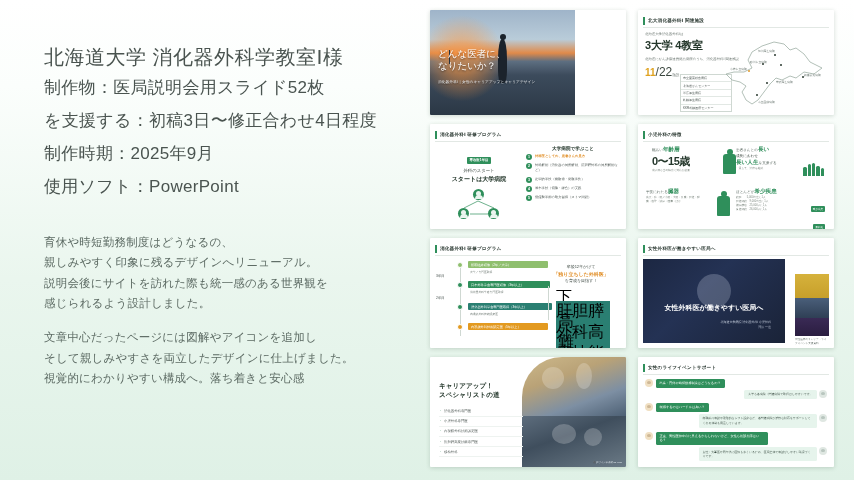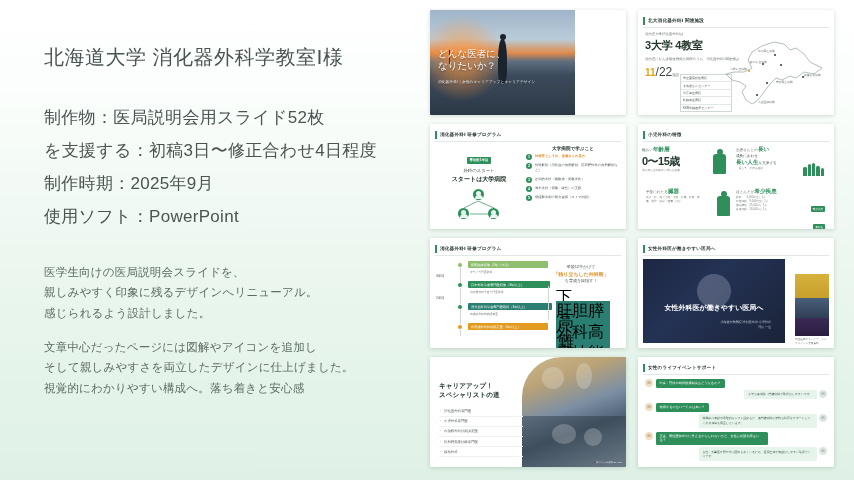--- a/index.html
+++ b/index.html
@@ -13,21 +13,21 @@
   .stage{ position:absolute; inset:0; }
 
   
   .left{
     position:absolute; left:44px; top:44px; width:380px;
   }
   .client-title{
     font-size:20px; color:#4a5450; letter-spacing:.5px; font-weight:400;
     white-space:nowrap;
   }
-  .spec{ margin-top:30px; }
+  .spec{ }
   .spec-line{
     font-size:17px; color:#4a5450; line-height:1.95; letter-spacing:.3px;
     white-space:nowrap;
   }
   .desc{ margin-top:28px; }
   .desc p{
     font-size:11.5px; color:#5d6b64; line-height:1.78; letter-spacing:.2px;
     white-space:nowrap;
   }
   .desc .para2{ margin-top:14px; }
@@ -219,22 +219,23 @@
     <div class="client-title">北海道大学 消化器外科学教室Ⅰ様</div>
 
     <div class="spec">
       <div class="spec-line">制作物：医局説明会用スライド52枚</div>
       <div class="spec-line">を支援する：初稿3日〜修正合わせ4日程度</div>
       <div class="spec-line">制作時期：2025年9月</div>
       <div class="spec-line">使用ソフト：PowerPoint</div>
     </div>
 
     <div class="desc">
-      <p>医学生向けの医局説明会スライドを、</p>
+      <p>育休や時短勤務制度はどうなるの、</p>
       <p>親しみやすく印象に残るデザインへリニューアル。</p>
+      <p> 説明会後にサイトを訪れた際も統一感のある世界観を</p>
       <p>感じられるよう設計しました。</p>
       <p class="para2">文章中心だったページには図解やアイコンを追加し</p>
       <p>そして親しみやすさを両立したデザインに仕上げました。</p>
       <p>視覚的にわかりやすい構成へ。落ち着きと安心感</p>
     </div>
   </div>
 
   <div class="grid">
 
     <div class="slide">
@@ -340,21 +341,21 @@
       </div>
     </div>
 
     <div class="slide">
       <div class="sl-head">
         <span class="sl-bar"></span>
         <span class="sl-title">小児外科の特徴</span>
       </div>
       <div class="sl-rule"></div>
 
-      <div class="q" style="left:4px; top:22px;">
+      <div class="q" style="left:14px; top:22px;">
         <div class="qh"><span>幅広い</span><b>年齢層</b></div>
         <div class="big">0〜15歳</div>
         <div class="fine">成人例も含め幅広く対応が必要</div>
         <span class="person" style="right:6px; top:8px;"></span>
       </div>
 
       <div class="q" style="left:98px; top:22px;">
         <div class="qh"><span>患者さんとの</span><b>長い</b></div>
         <div class="fine" style="font-size:3.6px;color:#3a463f">成長にあわせ</div>
         <div class="qh"><b>長い人生</b><span>を支援する</span></div>

